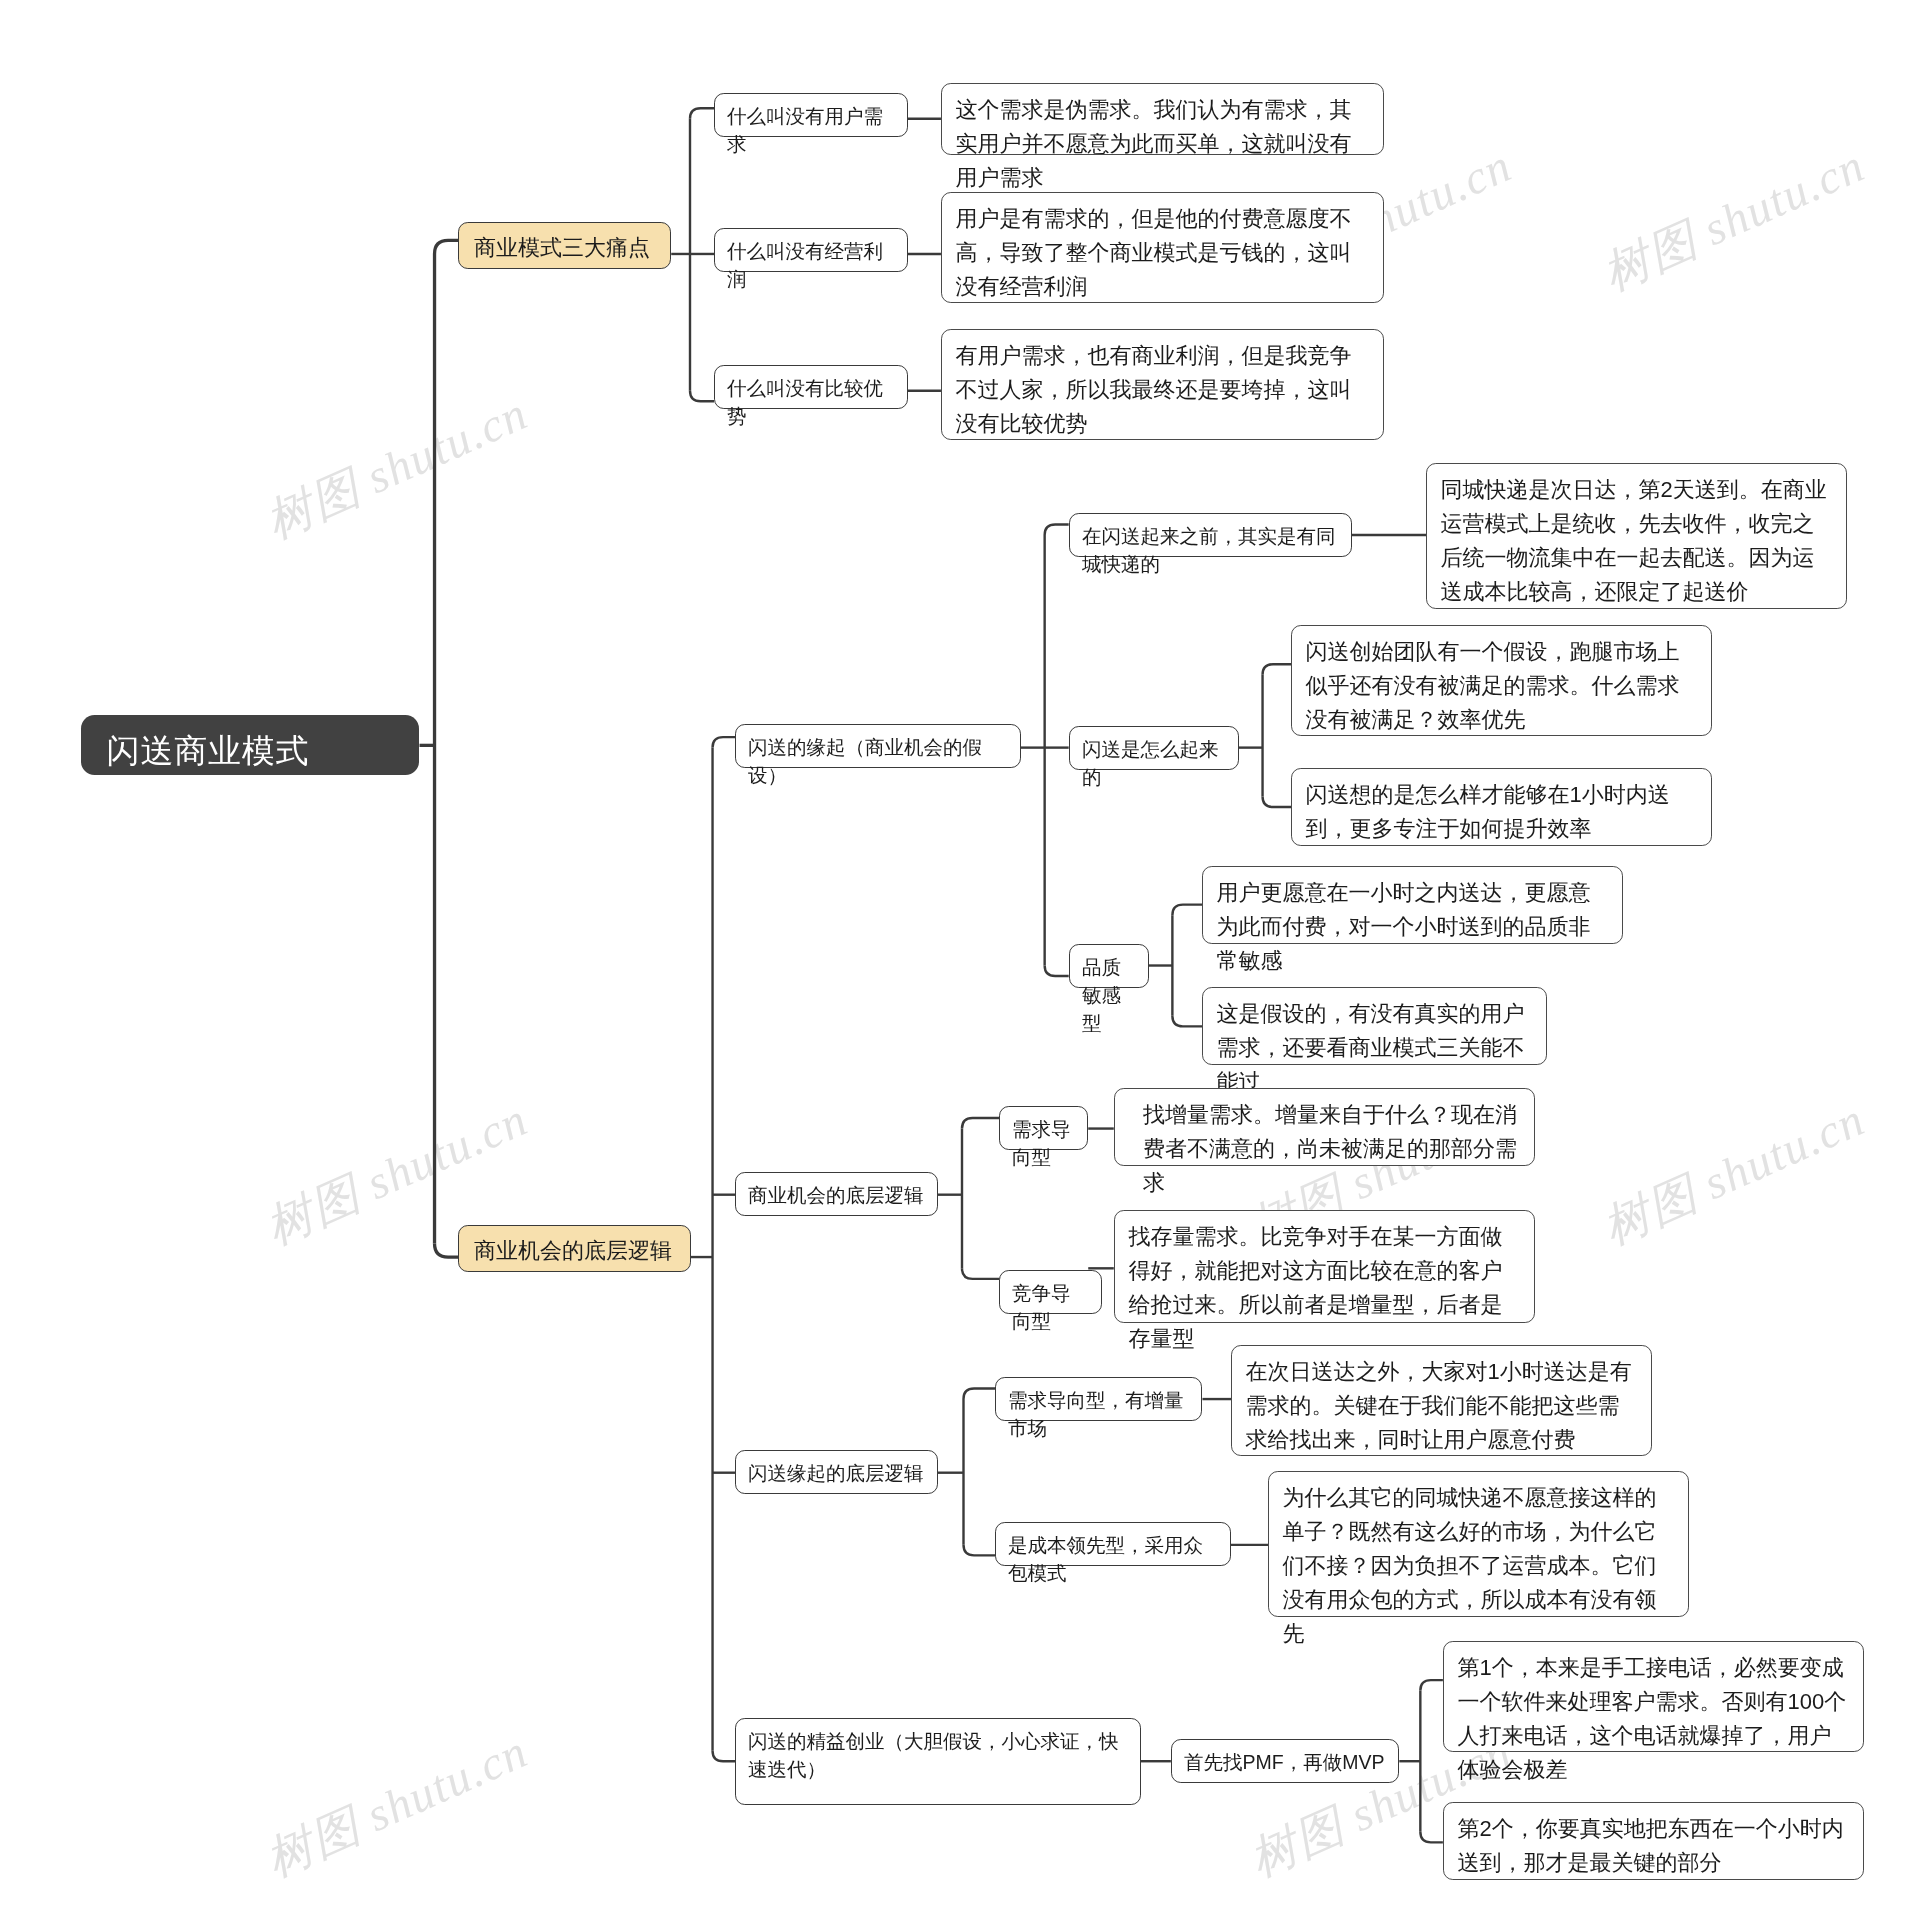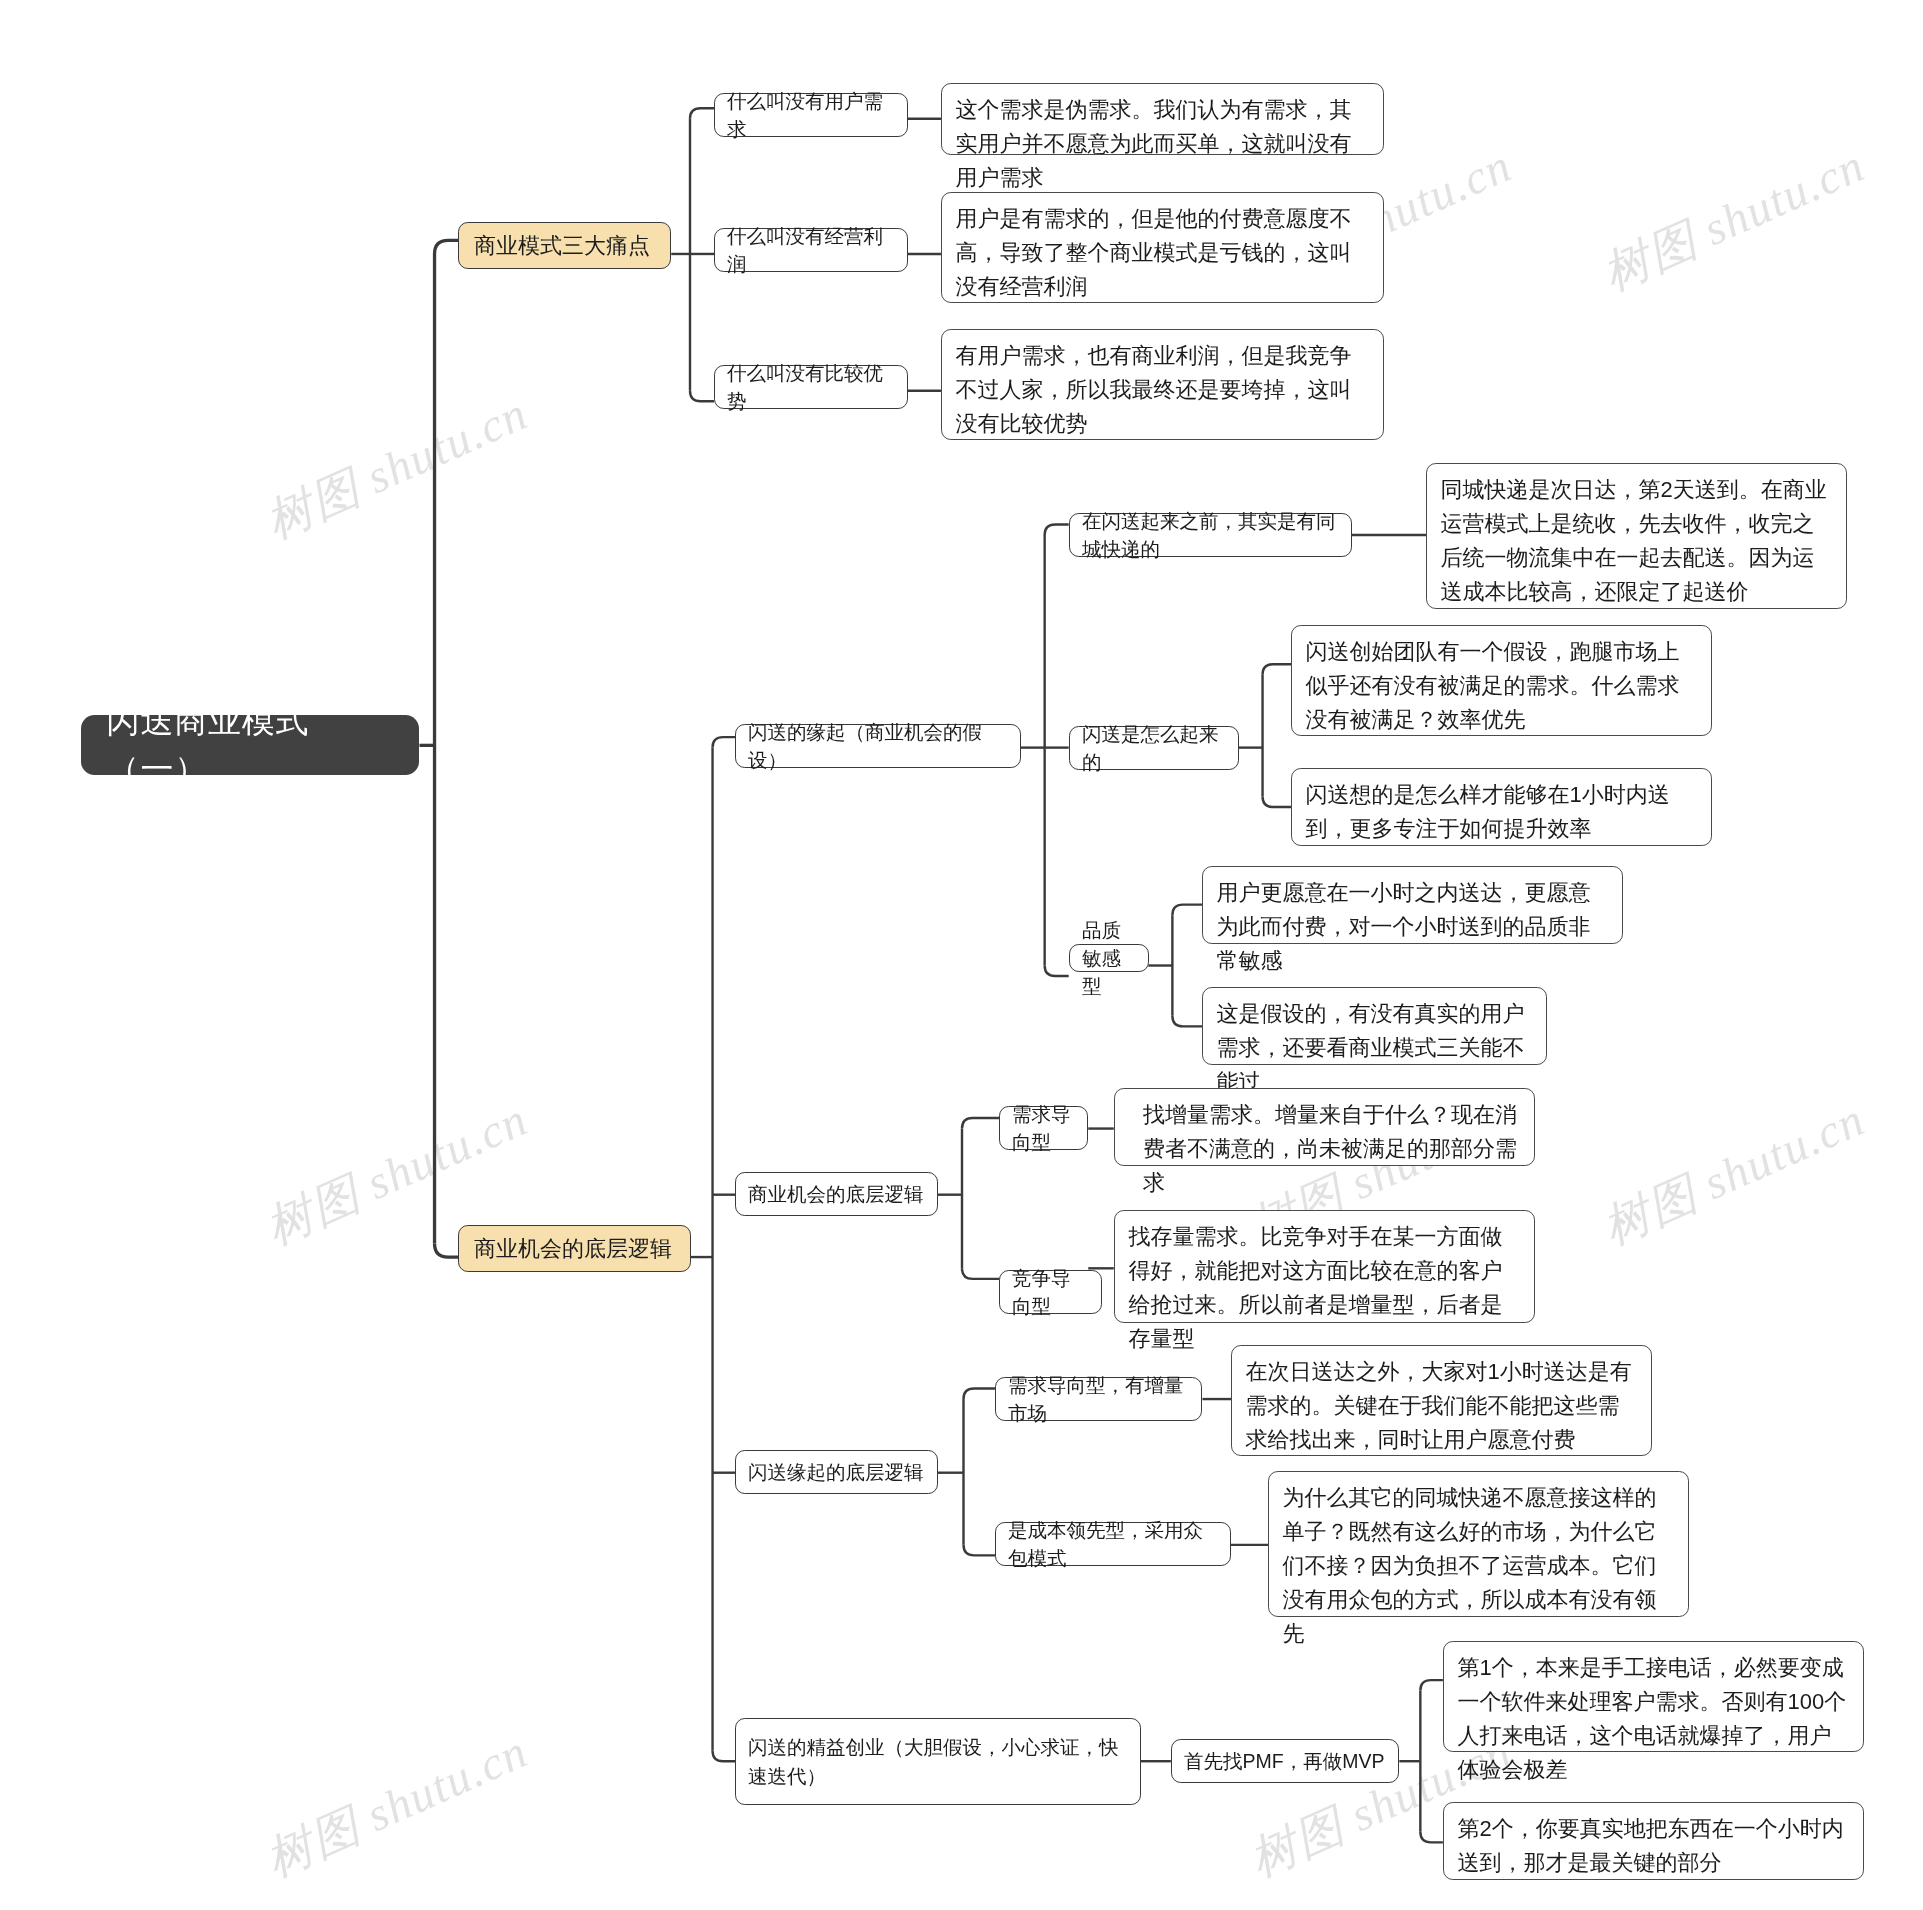--- a/index.html
+++ b/index.html
@@ -38,21 +38,20 @@
     pointer-events: none;
   }
   #wires path { fill: none; stroke: #3a3a3a; stroke-width: 3.2; }
   #wires path.thick { stroke-width: 4.4; }
 
   
   .node {
     position: absolute;
     box-sizing: border-box;
     display: flex;
-    align-items: center;
     border-radius: 10.5px;
     line-height: 1.45;
     color: #1c1c1c;
   }
   .node-root {
     background: #414141;
     color: #ffffff;
     border: none;
     border-radius: 13.5px;
     font-size: 33px;
@@ -210,21 +209,21 @@
   <div class="node node-l2" style="left:1069px; top:726px; width:170px; height:44px;">
     <span>闪送是怎么起来的</span>
   </div>
   <div class="node node-leaf" style="left:1291px; top:625px; width:421px; height:111px;">
     <span>闪送创始团队有一个假设，跑腿市场上似乎还有没有被满足的需求。什么需求没有被满足？效率优先</span>
   </div>
   <div class="node node-leaf" style="left:1291px; top:768px; width:421px; height:78px;">
     <span>闪送想的是怎么样才能够在1小时内送到，更多专注于如何提升效率</span>
   </div>
 
-  <div class="node node-l2" style="left:1069px; top:944px; width:80px; height:28px;">
+  <div class="node node-l2" style="left:1069px; top:944px; width:80px; height:44px;">
     <span>品质敏感型</span>
   </div>
   <div class="node node-leaf" style="left:1202px; top:866px; width:421px; height:78px;">
     <span>用户更愿意在一小时之内送达，更愿意为此而付费，对一个小时送到的品质非常敏感</span>
   </div>
   <div class="node node-leaf" style="left:1202px; top:987px; width:345px; height:78px;">
     <span>这是假设的，有没有真实的用户需求，还要看商业模式三关能不能过</span>
   </div>
 
   <div class="node node-l2" style="left:735px; top:1172px; width:203px; height:44px;">

